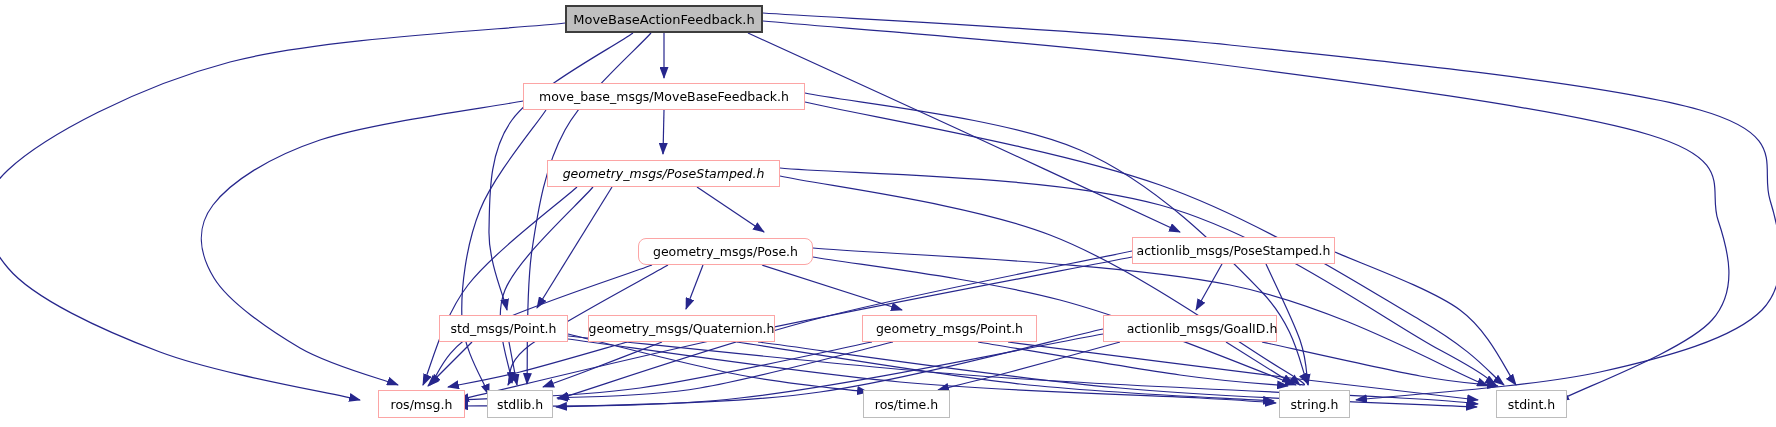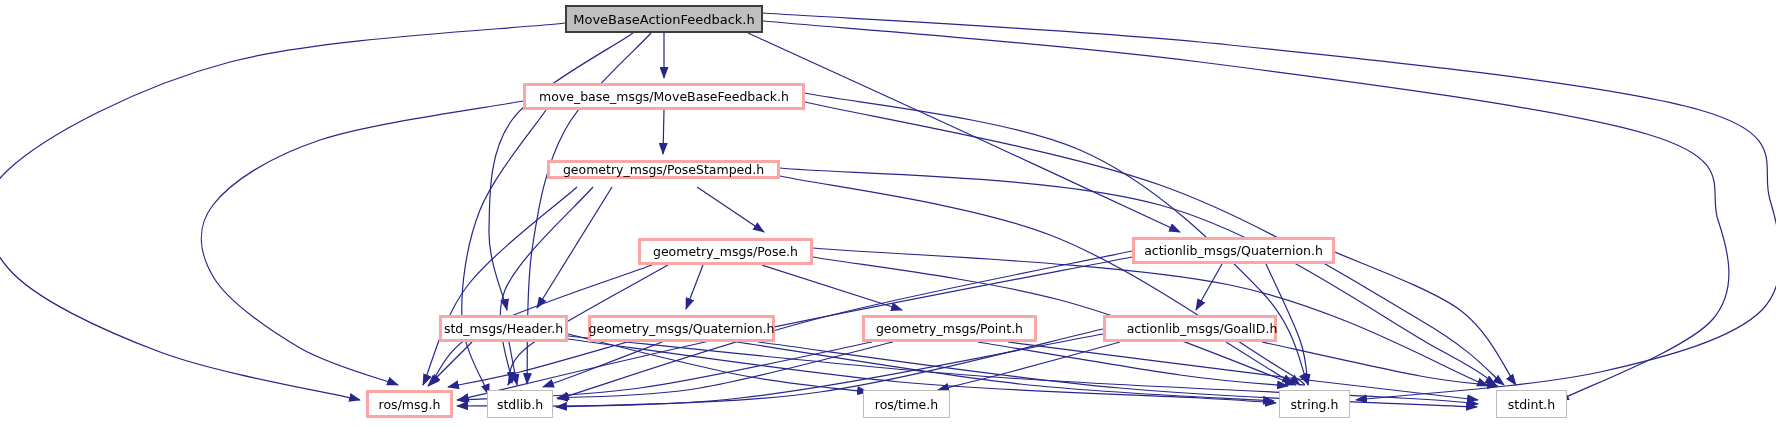--- a/index.html
+++ b/index.html
@@ -3,21 +3,21 @@
 <meta charset="utf-8">
 <style>
   html,body{margin:0;padding:0;background:#ffffff;}
   body{font-family:"DejaVu Sans","Liberation Sans",sans-serif;}
   .canvas{position:relative;width:1776px;height:427px;background:#ffffff;overflow:hidden;}
   .canvas svg{position:absolute;left:0;top:0;}
   .gnode{
     position:absolute;
     box-sizing:border-box;
     background:#ffffff;
-    border:3px solid #fca5a5;
+    border:1px solid #fca5a5;
     display:flex;align-items:center;justify-content:center;
     font-size:12.5px;color:#000;white-space:nowrap;
     z-index:2;
   }
   .gnode.root{background:#bfbfbf;border:2px solid #3d3d3d;font-size:13px;}
   .gnode.external{border:1px solid #bcbcbc;}
 </style>
 </head>
 <body>
 
@@ -72,26 +72,26 @@
       <path d="M1008,342 C1055,348 1211.6666666666667,368.3333333333333 1290,378 C1368.3333333333333,387.6666666666667 1446.6666666666667,396.3333333333333 1478,400" fill="none" stroke="#26268c" stroke-width="1.2" marker-end="url(#arr)"></path>
       <path d="M1103,334 C1042.5,344.6666666666667 847.6666666666666,386 740,398 C632.3333333333334,410 504.1666666666667,404.6666666666667 457,406" fill="none" stroke="#26268c" stroke-width="1.2" marker-end="url(#arr)"></path>
       <path d="M1103,329 C1055.8333333333333,339.5 911.1666666666666,379 820,392 C728.8333333333334,405 600,404.5 556,407" fill="none" stroke="#26268c" stroke-width="1.2" marker-end="url(#arr)"></path>
       <path d="M1120,342 C1101.6666666666667,347 1040.3333333333333,364 1010,372 C979.6666666666666,380 950,387 938,390" fill="none" stroke="#26268c" stroke-width="1.2" marker-end="url(#arr)"></path>
       <path d="M1226,342 L1293,384" fill="none" stroke="#26268c" stroke-width="1.2" marker-end="url(#arr)"></path>
       <path d="M1262,342 C1288.3333333333333,347.6666666666667 1380.6666666666667,368.6666666666667 1420,376 C1459.3333333333333,383.3333333333333 1485,384.3333333333333 1498,386" fill="none" stroke="#26268c" stroke-width="1.2" marker-end="url(#arr)"></path>
     </svg>
   <div id="node-layer">
       <div class="gnode root" style="left: 565px; top: 5px; width: 198px; height: 28px;">MoveBaseActionFeedback.h</div>
       <div class="gnode" style="left: 523px; top: 83px; width: 282px; height: 27px;">move_base_msgs/MoveBaseFeedback.h</div>
-      <div class="gnode" style="left: 547px; top: 160px; width: 233px; height: 19px;">geometry_msgs/PoseStamped.h</div>
-      <div class="gnode" style="left: 638px; top: 238px; width: 175px; height: 27px;">geometry_msgs/Pose.h</div>
-      <div class="gnode" style="left: 1132px; top: 237px; width: 203px; height: 27px;">actionlib_msgs/Quaternion.h</div>
-      <div class="gnode" style="left: 439px; top: 315px; width: 129px; height: 27px;">std_msgs/Header.h</div>
+      <div class="gnode" style="left: 547px; top: 160px; width: 233px; height: 27px; font-style: italic;">geometry_msgs/PoseStamped.h</div>
+      <div class="gnode" style="left: 638px; top: 238px; width: 175px; height: 27px; border-radius: 8px;">geometry_msgs/Pose.h</div>
+      <div class="gnode" style="left: 1132px; top: 237px; width: 203px; height: 27px;">actionlib_msgs/PoseStamped.h</div>
+      <div class="gnode" style="left: 439px; top: 315px; width: 129px; height: 27px;">std_msgs/Point.h</div>
       <div class="gnode" style="left: 588px; top: 315px; width: 187px; height: 27px;">geometry_msgs/Quaternion.h</div>
       <div class="gnode" style="left: 855px; top: 315px; width: 175px; height: 27px; margin-left: 7px;">geometry_msgs/Point.h</div>
       <div class="gnode" style="left: 1103px; top: 315px; width: 174px; height: 27px; padding-left: 24px;">actionlib_msgs/GoalID.h</div>
-      <div class="gnode" style="left: 366px; top: 390px; width: 87px; height: 28px;">ros/msg.h</div>
+      <div class="gnode" style="left: 378px; top: 390px; width: 87px; height: 28px;">ros/msg.h</div>
       <div class="gnode external" style="left: 487px; top: 390px; width: 66px; height: 28px;">stdlib.h</div>
       <div class="gnode external" style="left: 863px; top: 390px; width: 87px; height: 28px;">ros/time.h</div>
       <div class="gnode external" style="left: 1279px; top: 390px; width: 71px; height: 28px;">string.h</div>
       <div class="gnode external" style="left: 1481px; top: 390px; width: 71px; height: 28px; margin-left: 15px;">stdint.h</div>
     </div>
 </div>
 
 </body></html>

